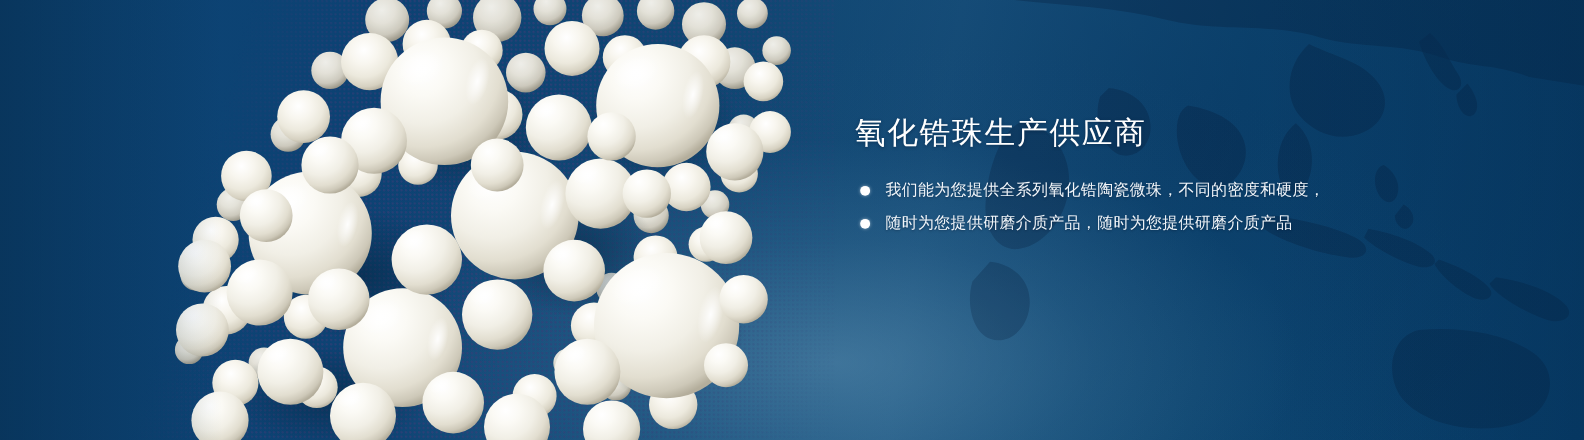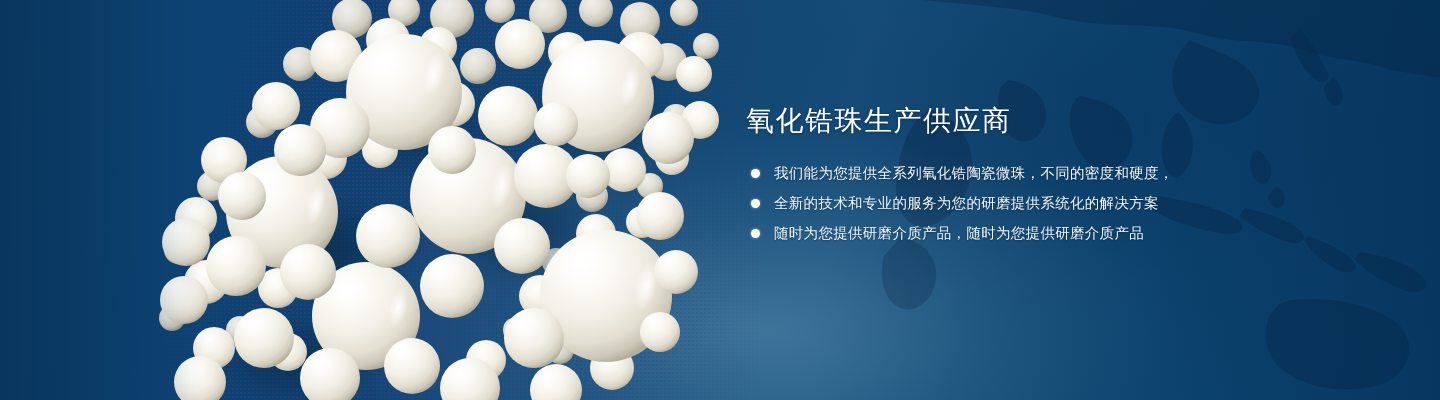--- a/index.html
+++ b/index.html
@@ -65,21 +65,21 @@
     position: absolute;
     left: 0; top: 0;
     width: 760px;
     height: 400px;
   }
   .beads svg { display: block; width: 760px; height: 400px; }
 
   
   .copy {
     position: absolute;
-    left: 746px;
+    left: 777px;
     top: 104px;
     width: 560px;
   }
   .headline {
     color: #ffffff;
     font-size: 28px;
     line-height: 34px;
     letter-spacing: 1.5px;
     font-weight: 400;
     margin: 0 0 24px 0;
@@ -384,24 +384,20 @@
   <div class="copy">
     <h1 class="headline">氧化锆珠生产供应商</h1>
 
     <ul class="points">
 
       <li class="point">
         <span class="dot"></span>
         <span class="line">我们能为您提供全系列氧化锆陶瓷微珠，不同的密度和硬度，</span>
       </li>
 
-      <li class="point">
-        <span class="dot"></span>
-        <span class="line">全新的技术和专业的服务为您的研磨提供系统化的解决方案</span>
-      </li>
 
       <li class="point">
         <span class="dot"></span>
         <span class="line">随时为您提供研磨介质产品，随时为您提供研磨介质产品</span>
       </li>
 
     </ul>
   </div>
 
 </div>

